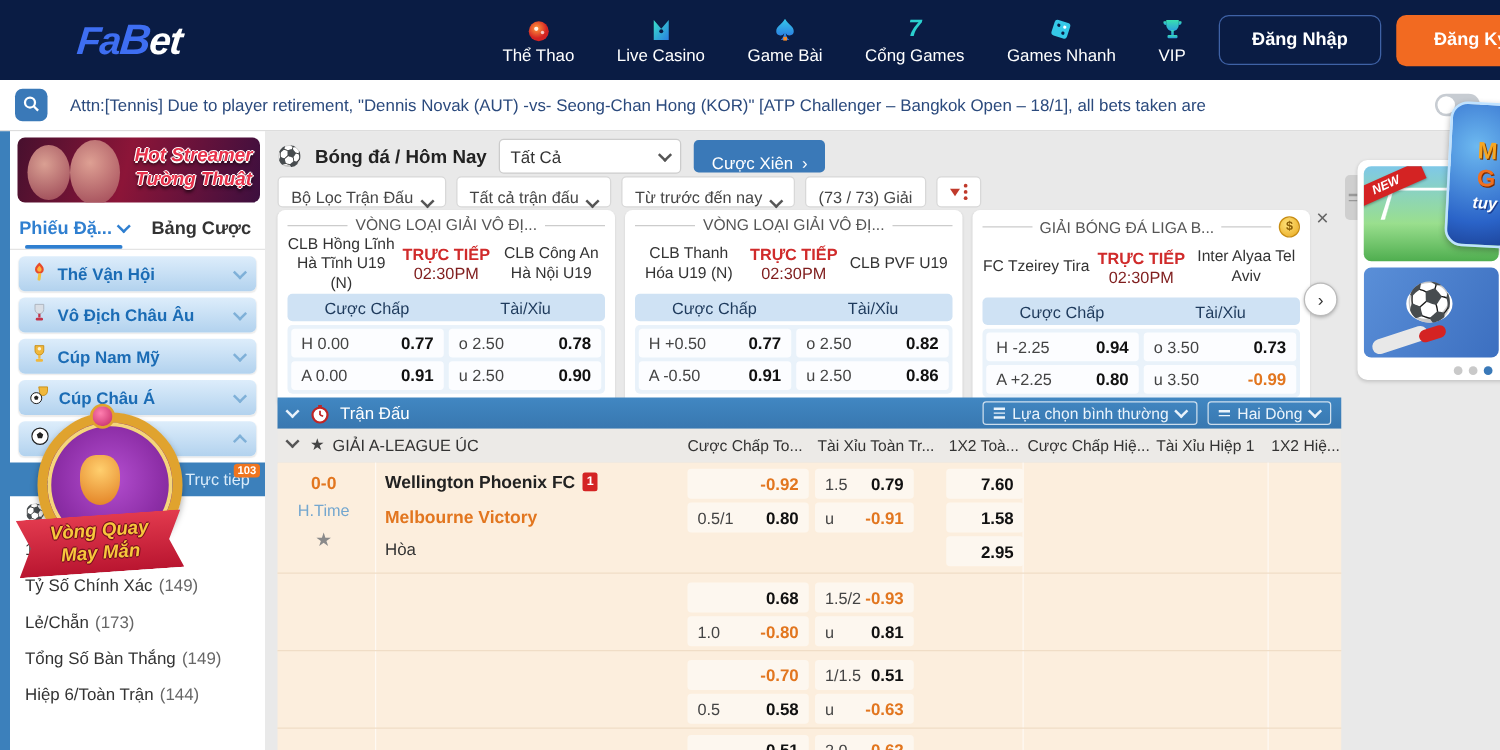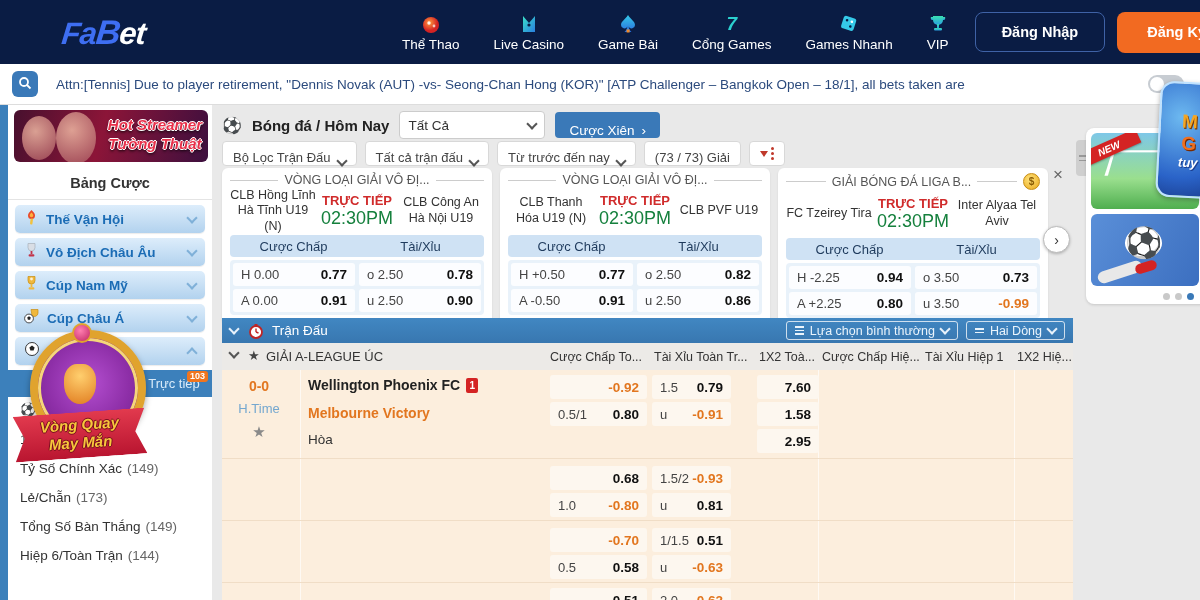--- a/index.html
+++ b/index.html
@@ -82,21 +82,21 @@
   
   .panels{position:absolute;left:222px;top:168px;width:826px;display:flex;gap:8px;}
   .panel{flex:1;background:#fff;border-radius:6px;padding:5px 8px 7px;box-shadow:0 1px 2px rgba(0,0,0,.1);}
   .ptitle{display:flex;align-items:center;gap:6px;color:#555;font-size:12.5px;white-space:nowrap;}
   .pline{flex:1;height:1px;background:#ccc;}
   .coin{width:15px;height:15px;border-radius:50%;background:radial-gradient(circle at 40% 35%,#ffe27a,#e8a81d);border:1px solid #c78c12;color:#8a5c05;font-size:10px;font-weight:bold;display:flex;align-items:center;justify-content:center;}
   .pteams{display:flex;align-items:center;margin-top:4px;height:40px;}
   .pteam{width:86px;text-align:center;font-size:12.5px;color:#333;line-height:1.25;}
   .pcenter{flex:1;text-align:center;}
   .plive{color:#d02b2b;font-weight:bold;font-size:13px;}
-  .ptime{color:#15803d;font-size:18px;}
+  .ptime{color:#7f1d1d;font-size:13px;}
   .phead{margin-top:4px;height:22px;border-radius:4px;background:#cfe2f4;display:flex;align-items:center;}
   .phead span{flex:1;text-align:center;font-size:13px;color:#1e3a5c;}
   .prows{margin-top:3px;background:#e9f2fa;border-radius:4px;padding:3px;}
   .prow{display:flex;gap:4px;margin-top:3px;}
   .prow:first-child{margin-top:0;}
   .pcell{flex:1;height:23px;background:#fcfdff;border-radius:3px;display:flex;align-items:center;padding:0 8px;cursor:pointer;}
   .plab{color:#444;font-size:13px;flex:1;}
   .pval{color:#111;font-weight:bold;font-size:13.5px;}
   .neg{color:#e2761f !important;}
   .panels-close{position:absolute;left:1053px;top:166px;color:#666;font-size:17px;cursor:pointer;line-height:1;}
@@ -269,20 +269,24 @@
     <div class="sbanner">
       <div class="girl g1"></div>
       <div class="girl g2"></div>
       <div class="btxt">
         <div>Hot Streamer</div>
         <div>Tường Thuật</div>
       </div>
     </div>
 
     <div class="stabs">
+      <div class="stab active">
+          <span>Phiếu Đặ...</span>
+          <span class="chev blue"></span>
+        </div>
       <div class="stab idle">
           <span>Bảng Cược</span>
         </div>
     </div>
 
     <div class="accordion">
       <span><svg width="15" height="16">
             <path d="M7.5 1 C9.5 3 11 4.5 11 6.5 a3.5 3.5 0 0 1 -7 0 C4 4.5 5.5 3 7.5 1 Z" fill="#e84b2a"></path>
             <path d="M7.5 3.5 C8.5 4.6 9.3 5.4 9.3 6.5 a1.8 1.8 0 0 1 -3.6 0 C5.7 5.4 6.5 4.6 7.5 3.5 Z" fill="#ffb13d"></path>
             <rect x="6.3" y="9.5" width="2.4" height="6" rx="1" fill="#f2c23d" transform="rotate(8 7.5 12.5)"></rect>

